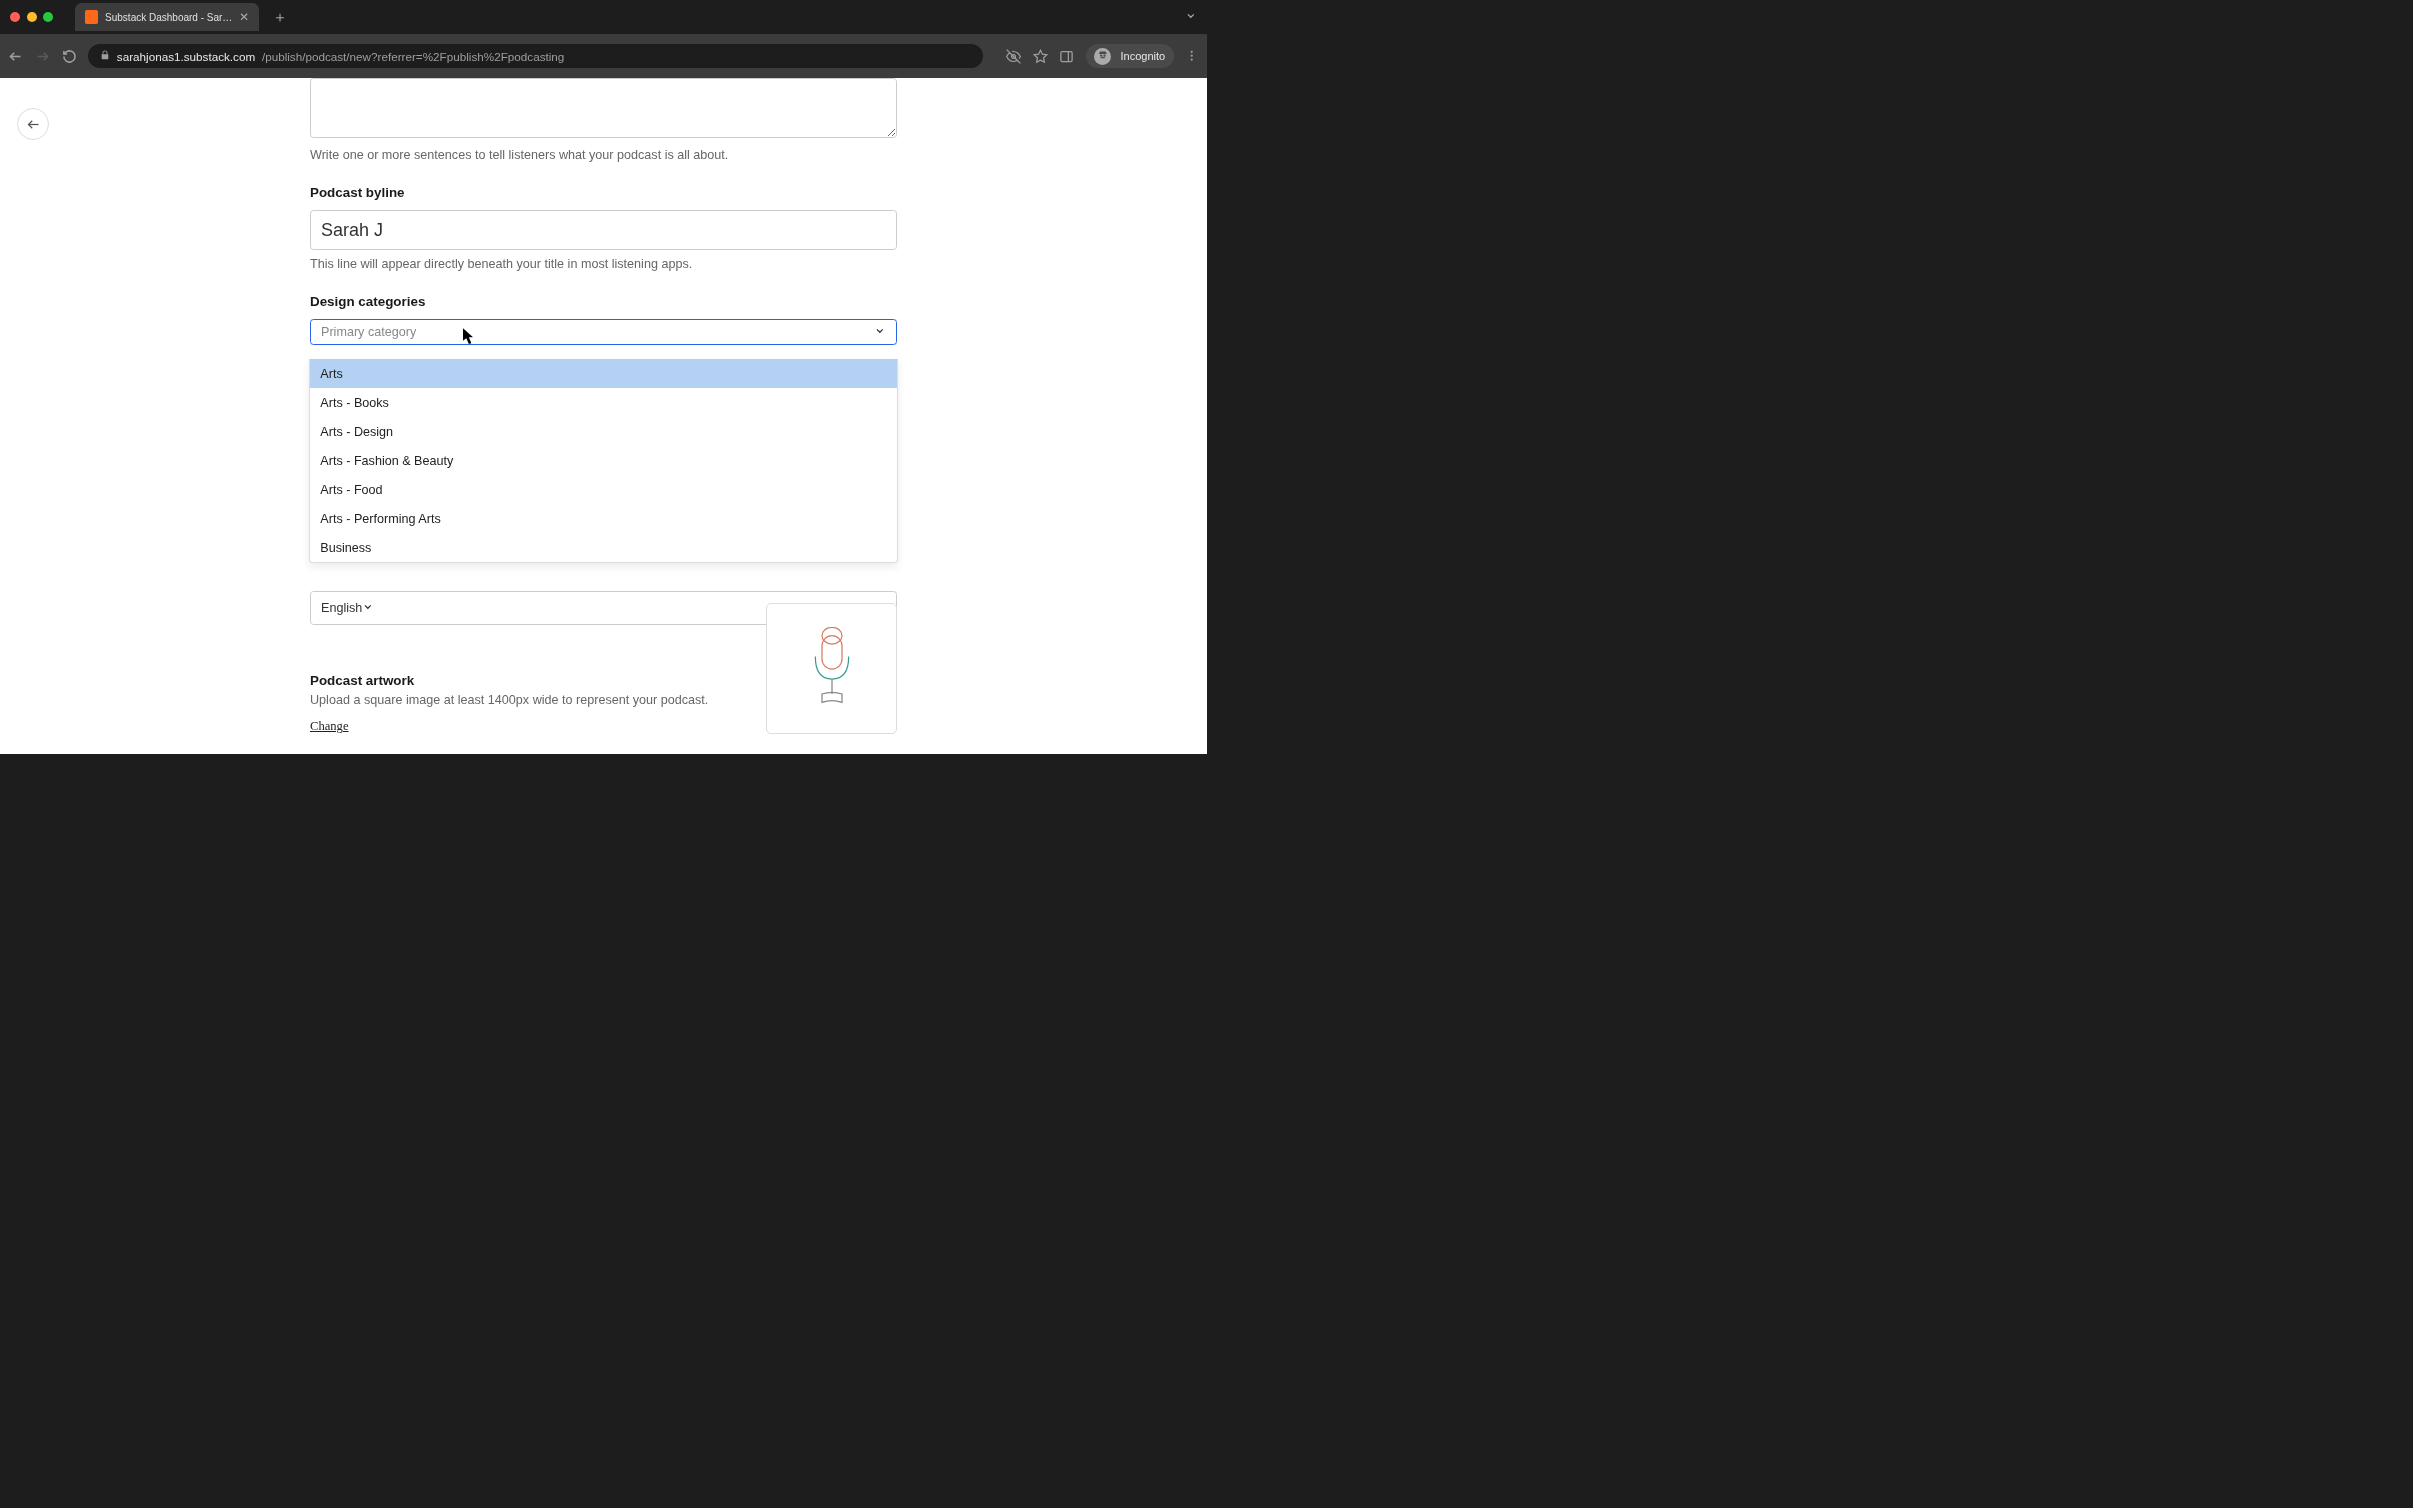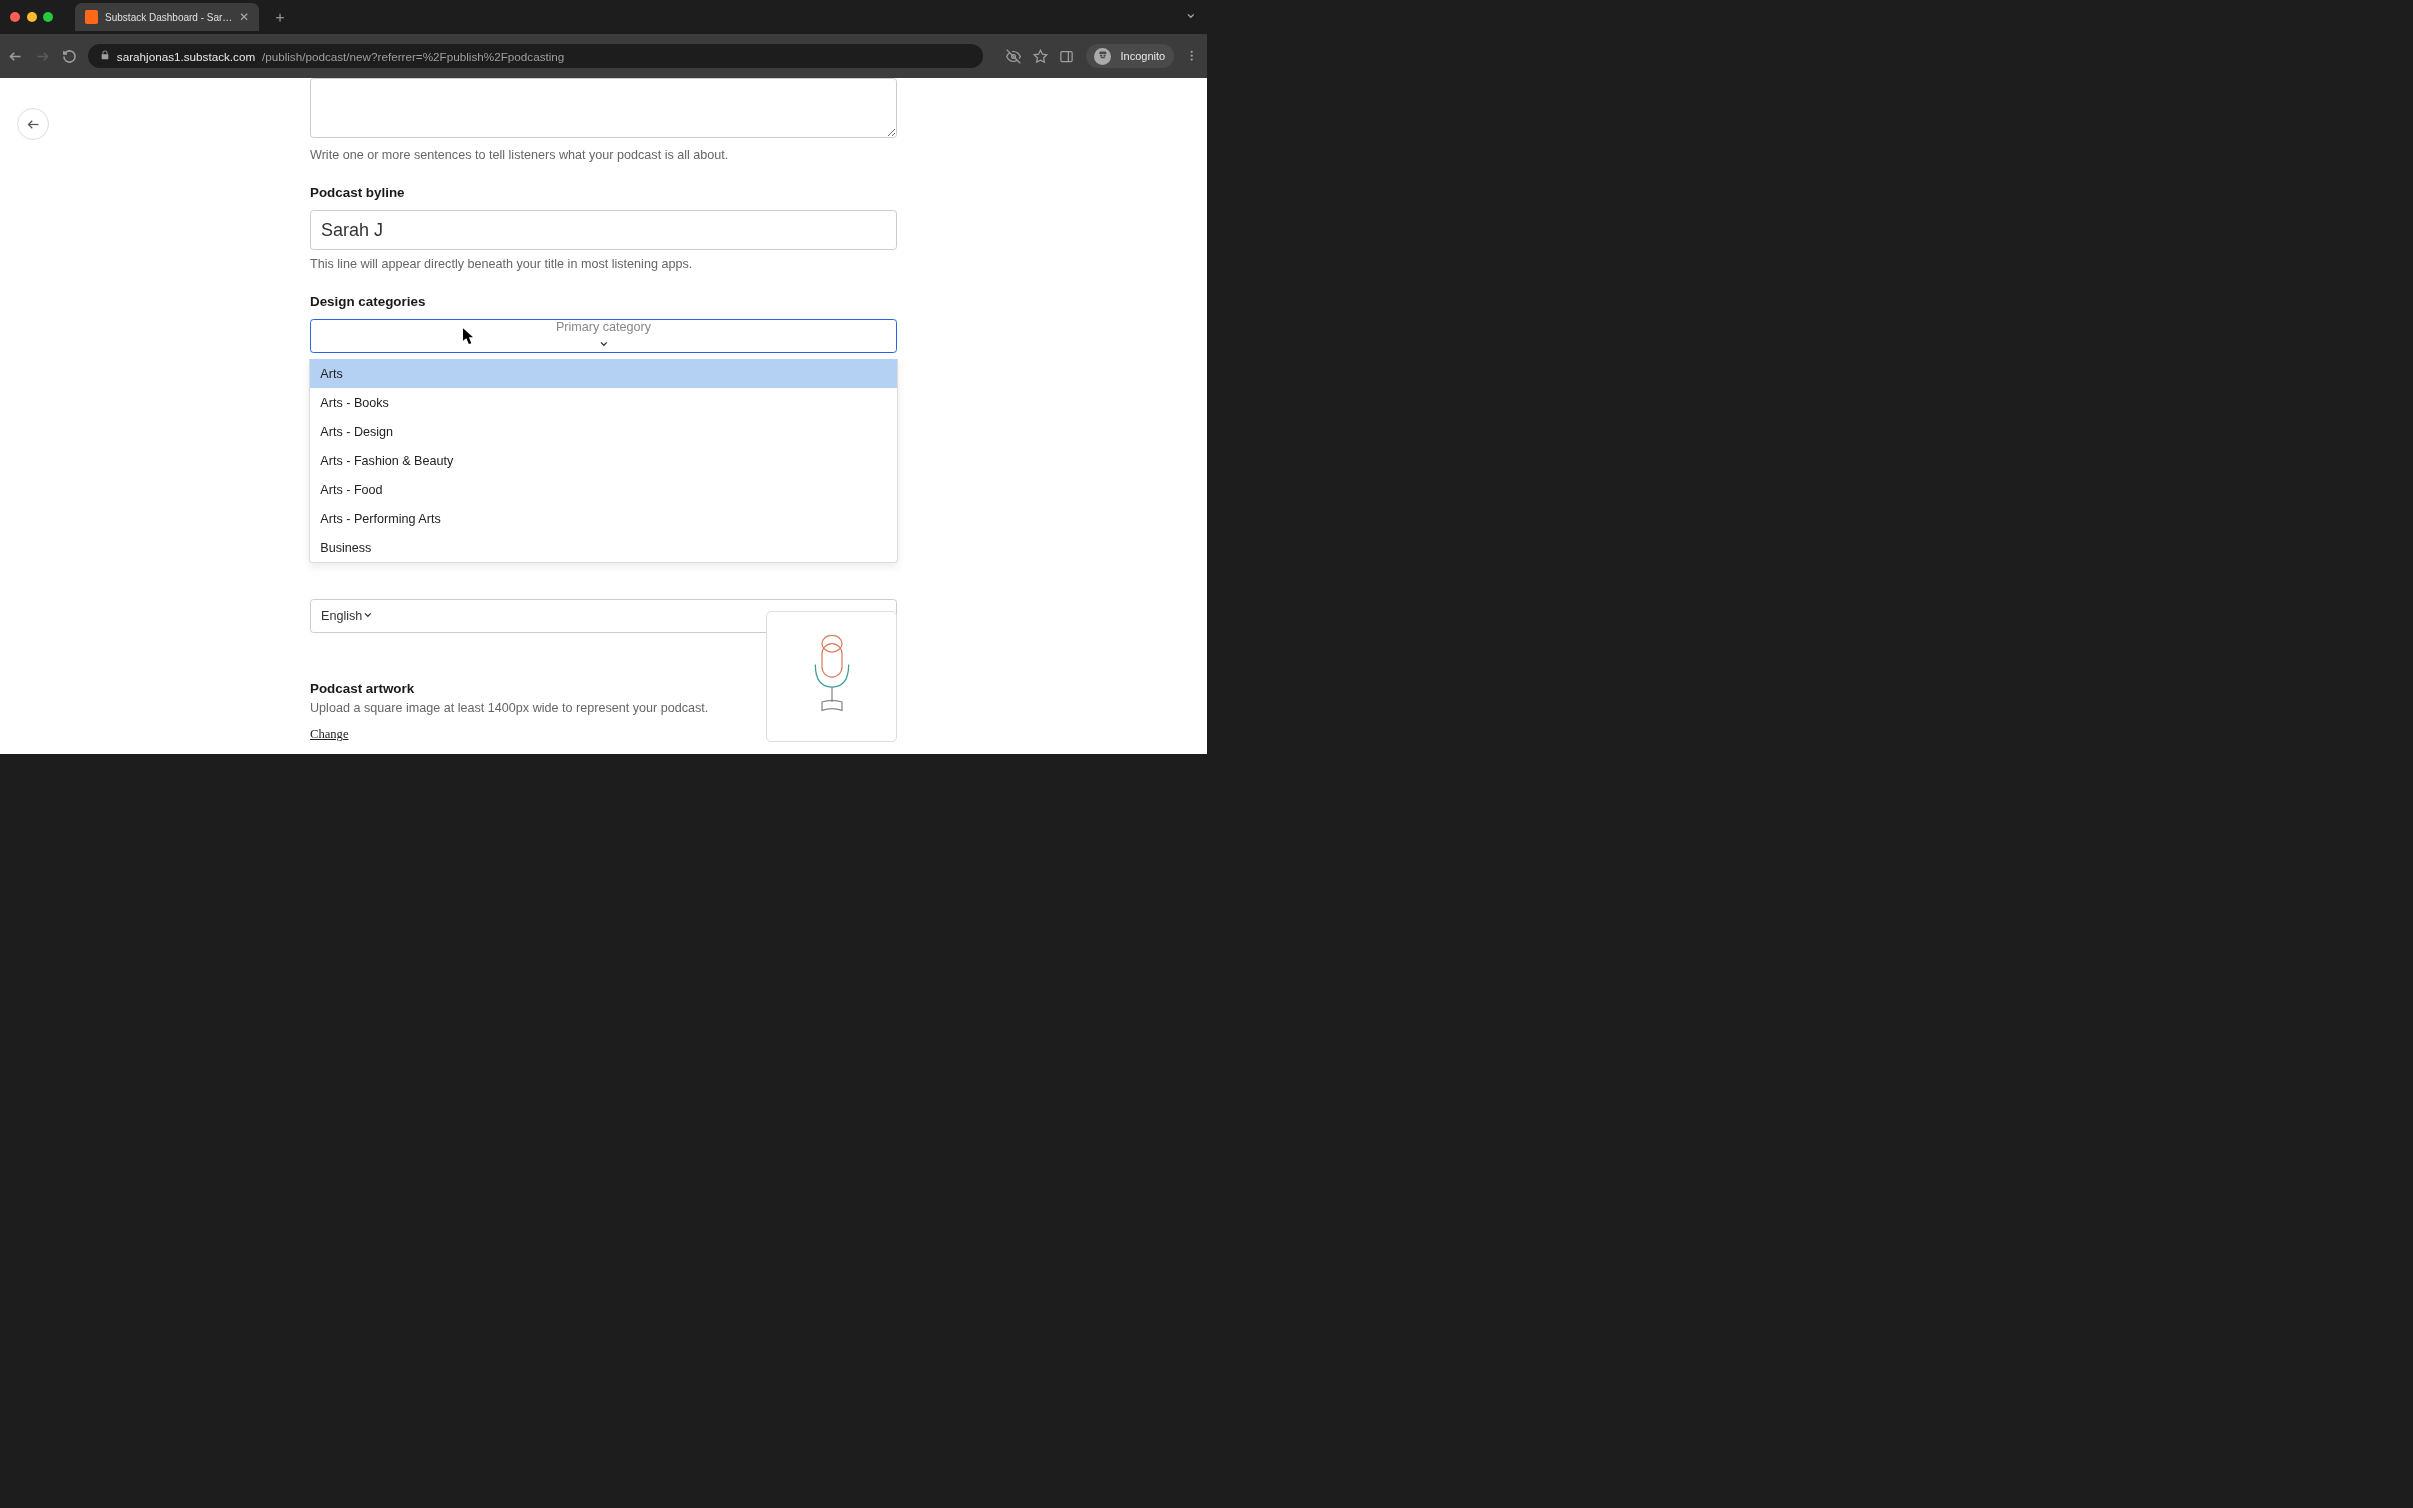--- a/index.html
+++ b/index.html
@@ -207,30 +207,29 @@
       padding: 0 10px;
       font-size: 18px;
       color: #333;
       margin-bottom: 6.7px;
     }
 
     .combobox {
       width: 100%;
       border: 1.7px solid #2563eb;
       border-radius: 3.4px;
-      height: 34px;
+      height: 26px;
       display: flex;
       align-items: center;
       justify-content: space-between;
       padding: 0 10px;
       font-size: 12.6px;
       color: #888;
       background: #fff;
       position: relative;
-      flex-direction: column;
     }
 
     .dropdown-list {
       position: absolute;
       top: 39px;
       left: -1.7px;
       right: -1.7px;
       border: 0.8px solid #ddd;
       border-top-width: 0;
       background: #fff;

